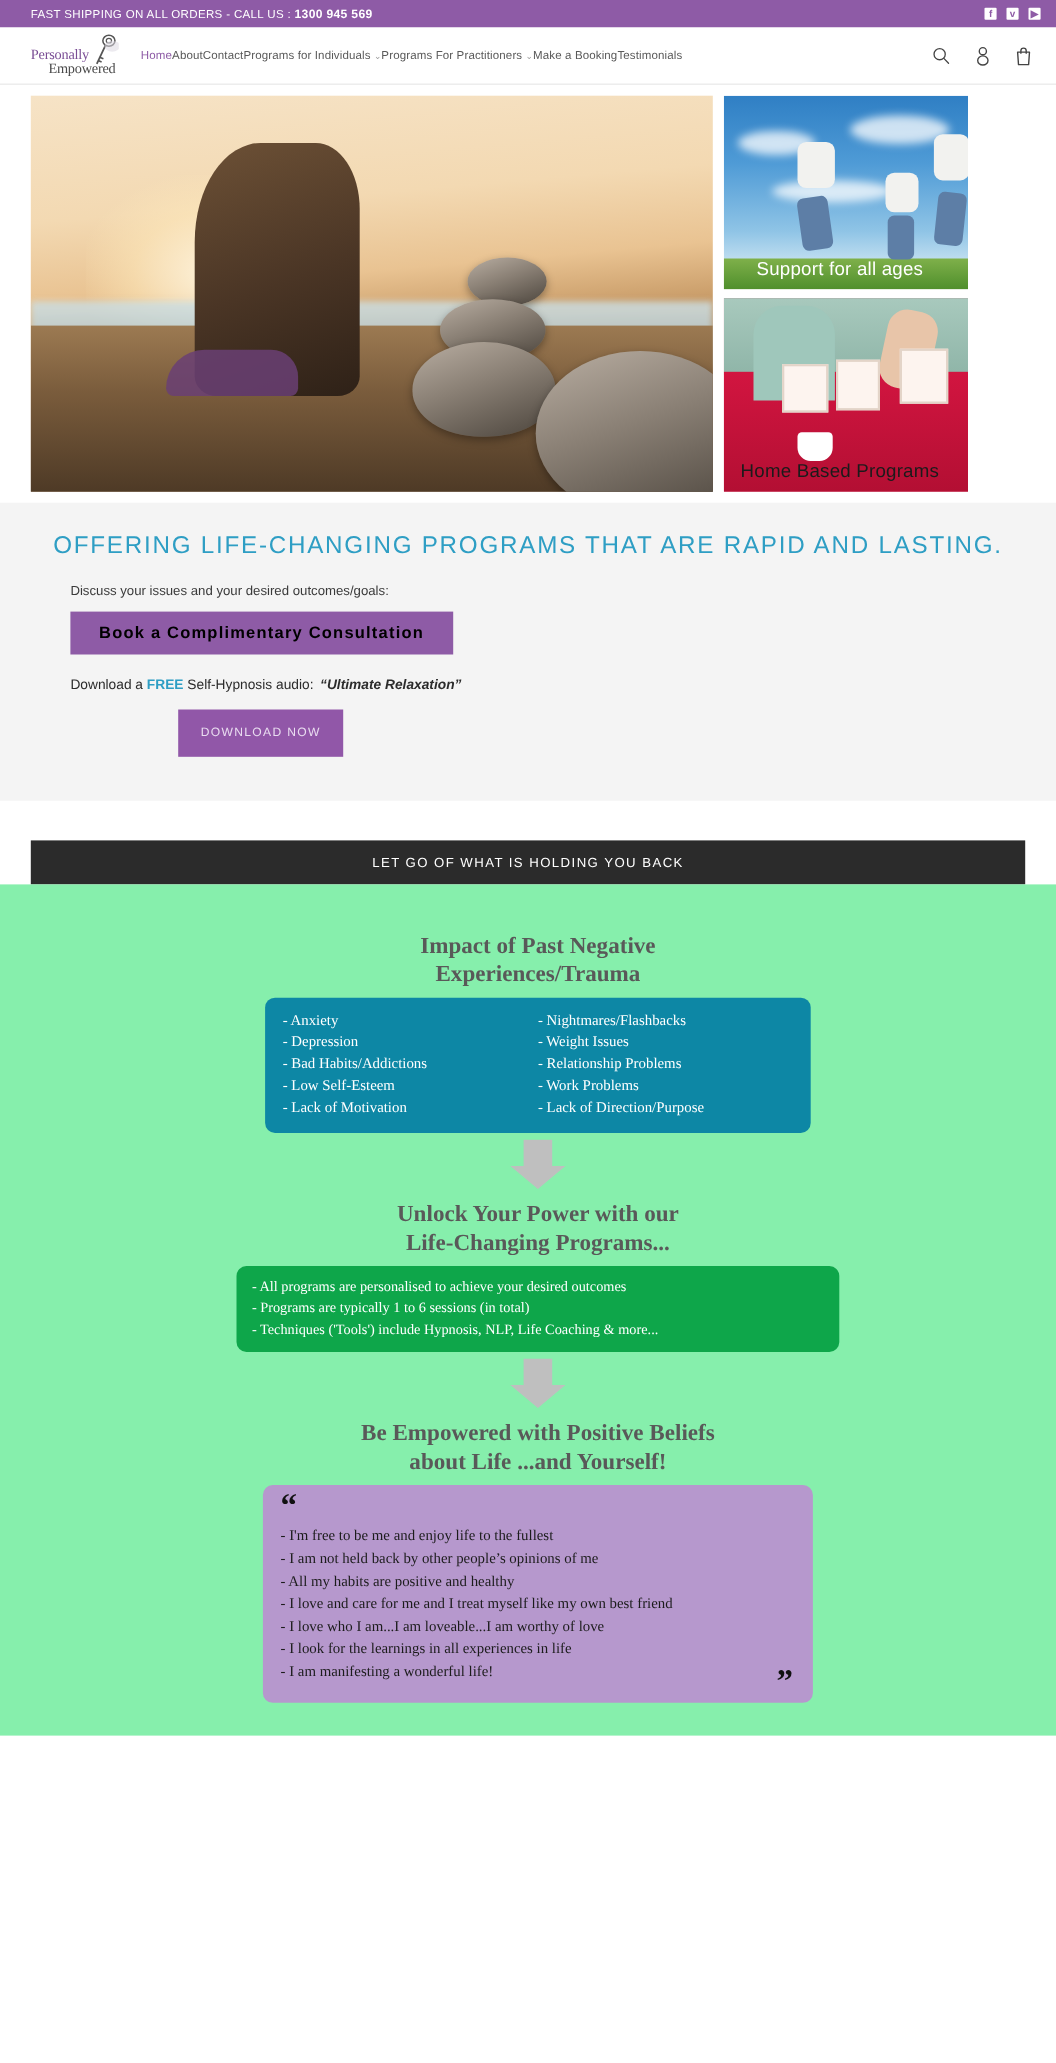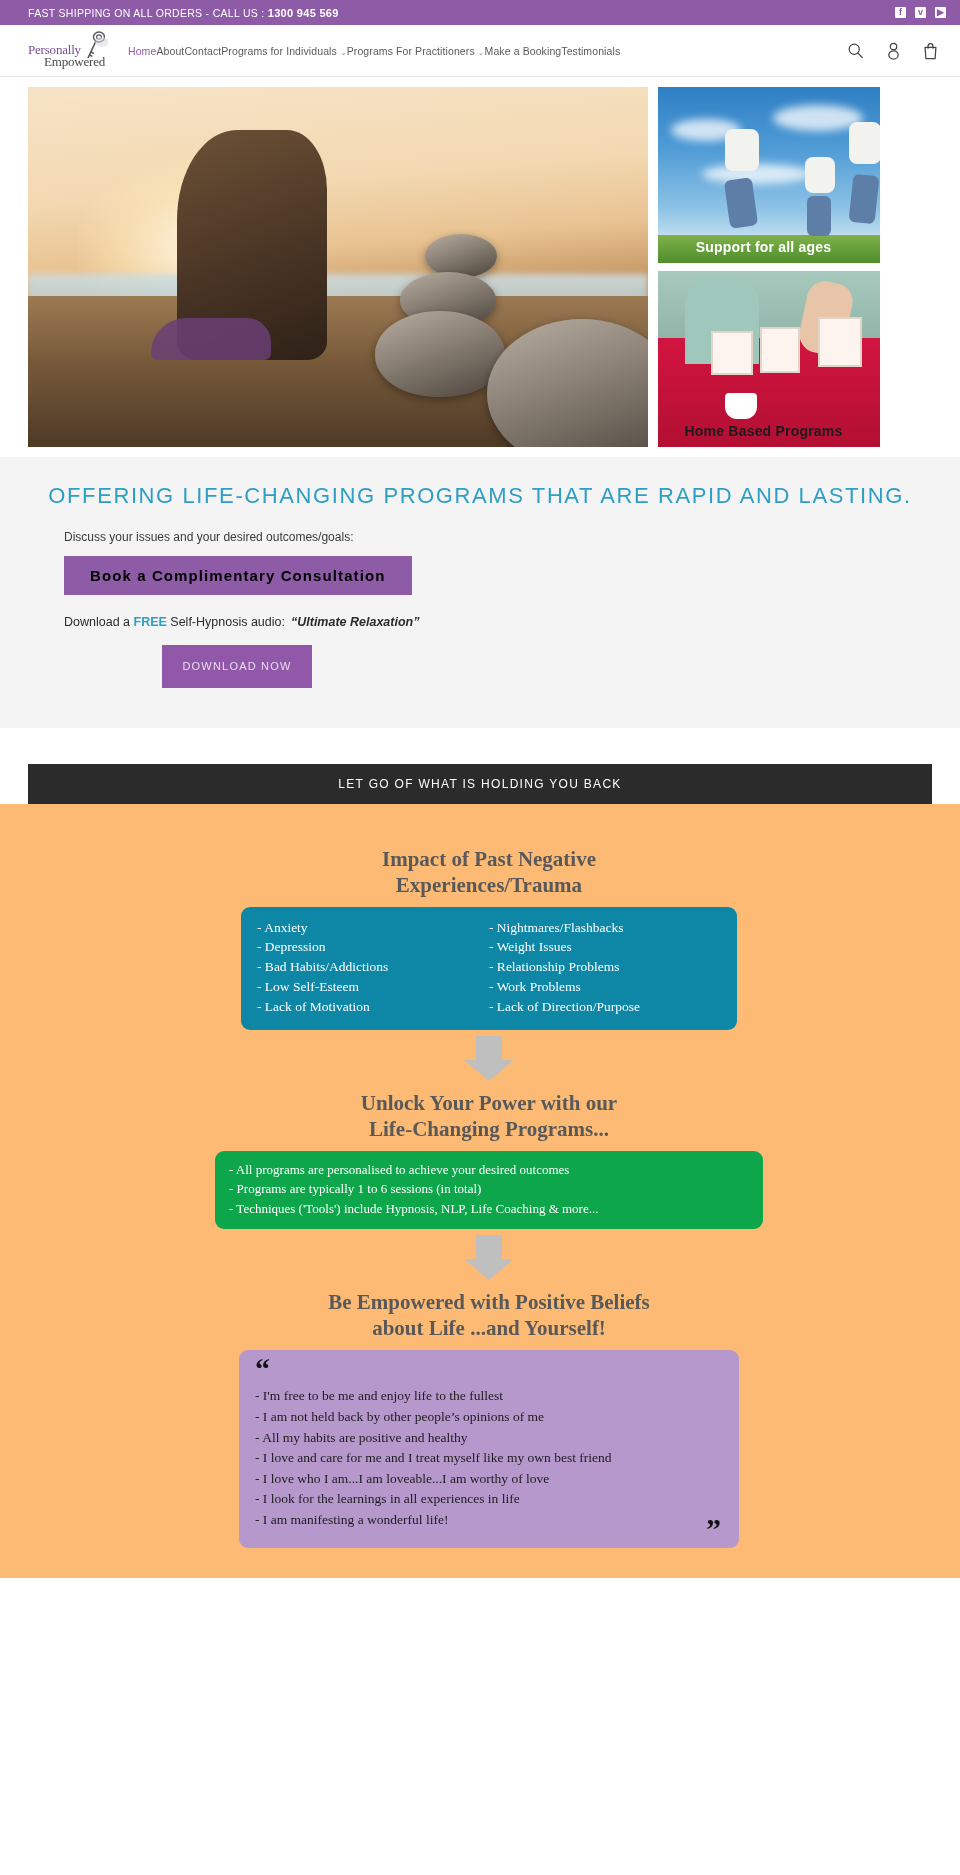--- a/index.html
+++ b/index.html
@@ -186,24 +186,23 @@
   .tile {
     position: relative;
     overflow: hidden;
     height: 176px;
   }
   .tile.tile2 { height: 176px; }
   .tile .caption {
     position: absolute;
     left: 0; right: 11px; bottom: 8px;
     text-align: center;
-    font-size: 14px;
+    font-size: 17px;
     color: #ffffff;
     letter-spacing: .2px;
-    font-weight: bold;
   }
   .tile2 .caption { color: #1b1b1b; }
 
   .sky {
     position: absolute; inset: 0;
     background: linear-gradient(180deg,#2f7fc4 0%, #4f9bd6 35%, #8fc4e6 70%, #c9e3f2 88%, #9ec46a 88%, #5f9a33 100%);
   }
   .cloud {
     position: absolute;
     background: rgba(255,255,255,.75);
@@ -335,21 +334,21 @@
     align-items: center;
     justify-content: center;
     color: #ffffff;
     font-size: 12px;
     letter-spacing: 1.3px;
   }
 
   
   .flow {
     padding: 42px 0 30px 18px;
-    background: #fdba74;
+    background: #86efac;
     text-align: center;
   }
   .flow h2 {
     font-family: "Liberation Serif", serif;
     font-size: 21px;
     font-weight: bold;
     color: #595959;
     line-height: 1.24;
     margin-bottom: 9px;
   }

